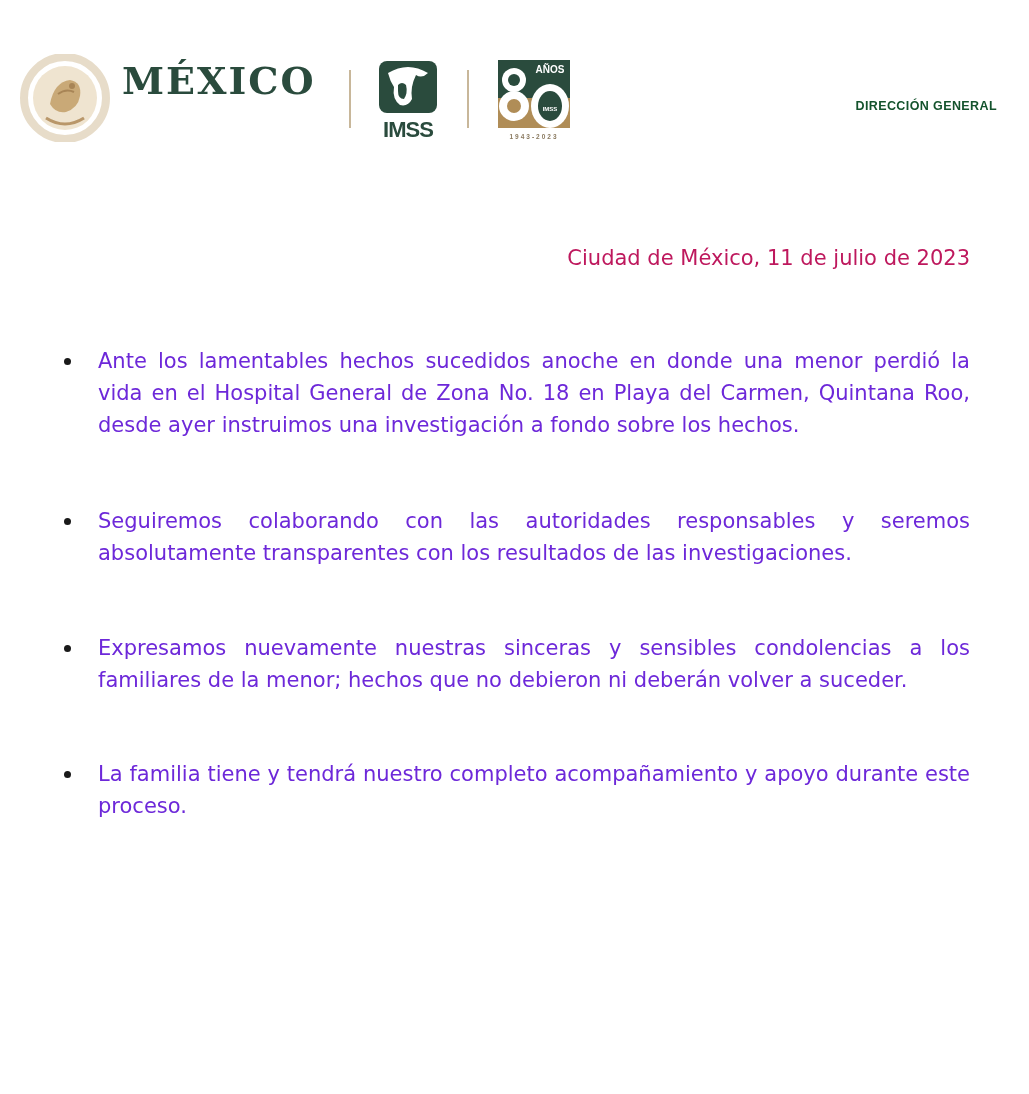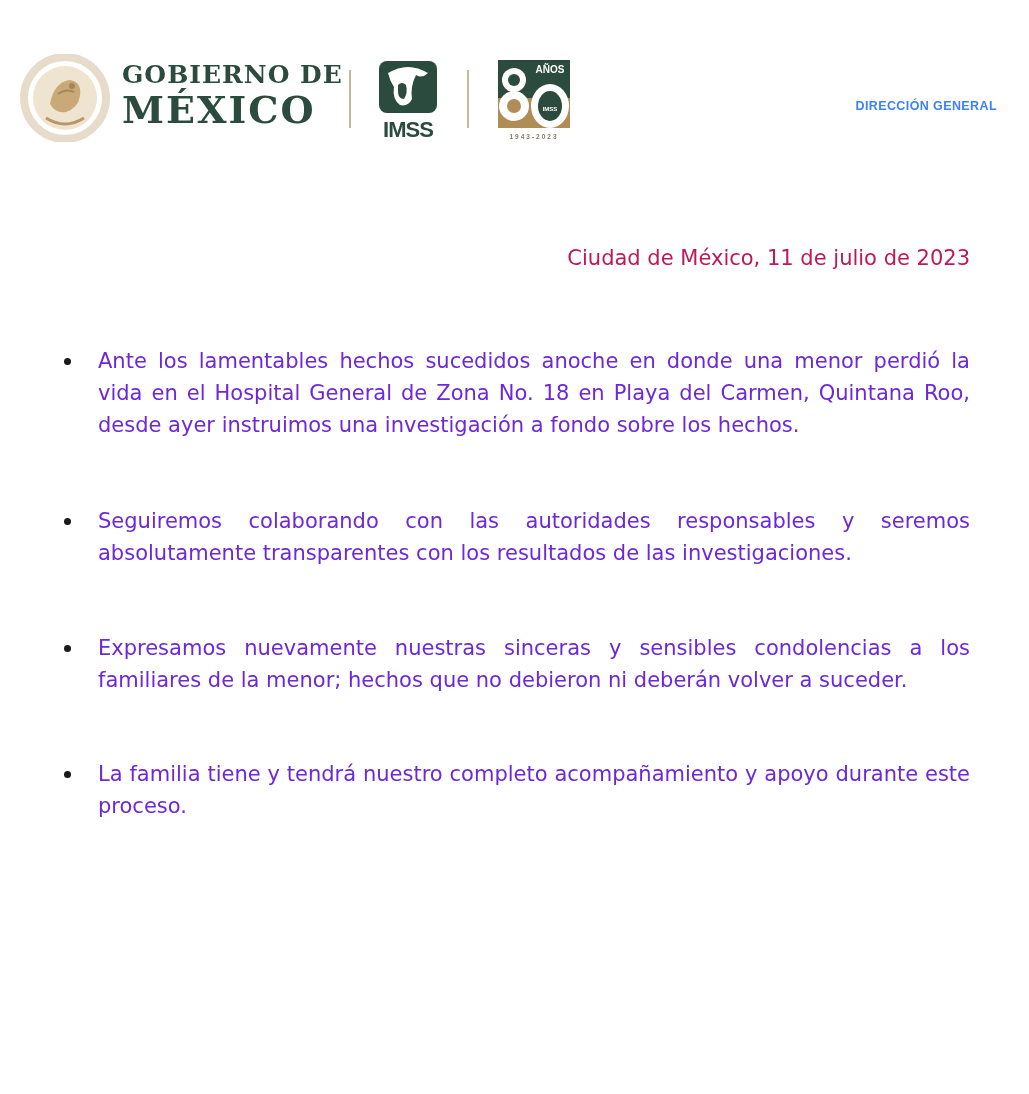--- a/index.html
+++ b/index.html
@@ -60,21 +60,21 @@
       position: absolute;
       left: 496px; top: 58px;
       width: 76px; height: 84px;
     }
     .direccion {
       position: absolute;
       right: 32px; top: 99px;
       font-family: "Liberation Sans", sans-serif;
       font-size: 12.5px;
       font-weight: bold;
-      color: #3b82f6;
+      color: #14532d;
       letter-spacing: 0.4px;
     }
     .dateline {
       position: absolute;
       right: 59px; top: 246px;
       font-size: 21px;
       color: #be185d;
     }
     .bullets {
       position: absolute;
@@ -116,21 +116,20 @@
   <svg class="seal" viewBox="0 0 90 88">
     <circle cx="45" cy="44" r="41" fill="none" stroke="#d4bf9c" stroke-width="8" opacity="0.55"></circle>
     <circle cx="45" cy="44" r="32" fill="#efe4d0"></circle>
     <path d="M30 50 Q34 28 50 26 Q62 28 60 42 Q58 54 46 58 Q36 60 30 50 Z" fill="#c9a977"></path>
     <path d="M38 40 Q46 34 54 38" stroke="#a88556" stroke-width="2" fill="none"></path>
     <path d="M26 64 Q45 76 64 64" stroke="#b9976a" stroke-width="3" fill="none"></path>
     <circle cx="52" cy="32" r="3" fill="#a88556"></circle>
   </svg>
 
   <div class="gob-text">
-    <span class="gob-line1">GOBIERNO DE</span>
     <span class="gob-line2">MÉXICO</span>
   </div>
 
   <div class="divider d1"></div>
 
   <svg class="imss-logo" viewBox="0 0 64 82">
     <rect x="3" y="2" width="58" height="52" rx="8" fill="#2a4b3d"></rect>
     <path d="M12 14 Q32 2 52 14 Q46 20 40 16 Q34 28 36 40 Q32 48 24 46 Q16 40 18 28 Q14 22 12 14 Z" fill="#ffffff"></path>
     <path d="M22 26 Q26 22 30 26 Q32 34 28 40 Q22 40 22 32 Z" fill="#2a4b3d"></path>
     <text x="32" y="78" text-anchor="middle" font-family="Liberation Sans, sans-serif" font-weight="bold" font-size="22" fill="#2a4b3d" letter-spacing="-1">IMSS</text>

